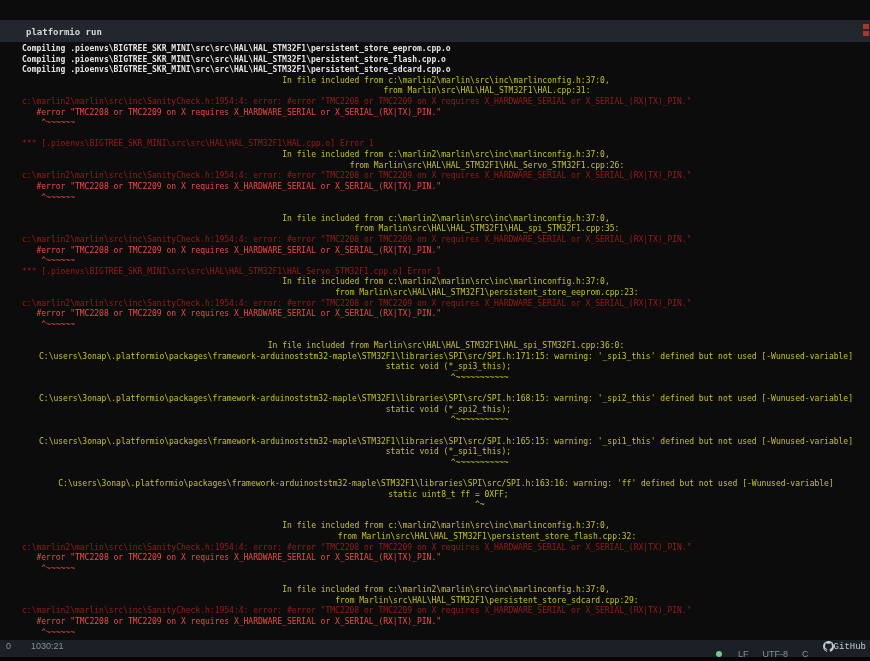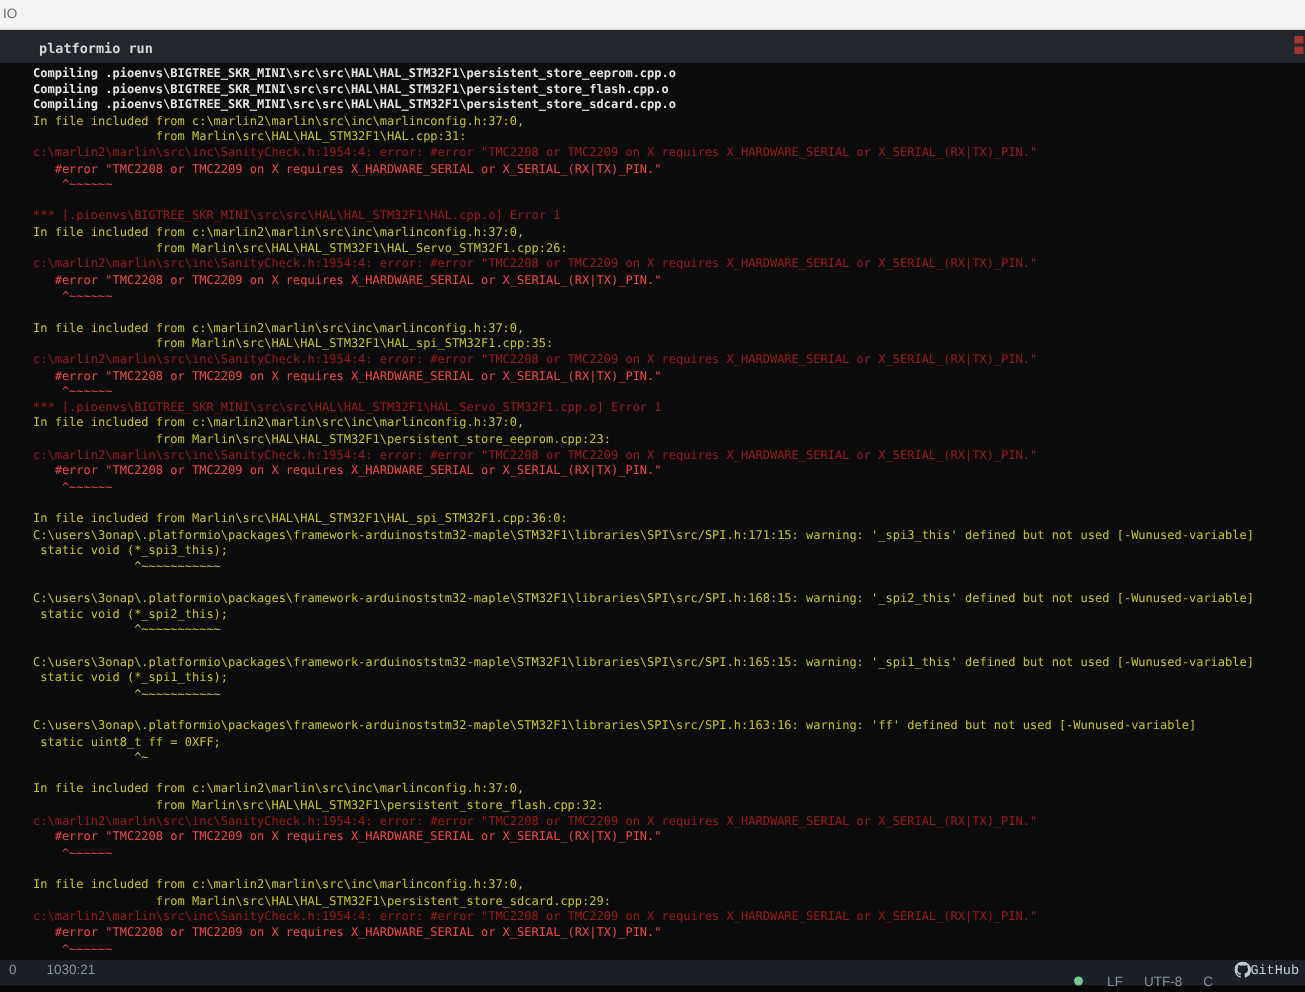--- a/index.html
+++ b/index.html
@@ -31,21 +31,21 @@
   }
   .red-badge i { display:block; width:6px; height:5px; background:#a8352f; }
   
   .terminal {
     position:absolute; top:42px; left:0; width:870px; height:598px;
     background:#0c0c0c; overflow:hidden; padding:2px 0 0 22px;
     white-space:pre; font-size:8px; letter-spacing:0;
   }
   .tl { height:10.62px; line-height:10.62px; white-space:pre; }
   .tl.w { color:var(--c-white); font-weight:bold; }
-  .tl.y { color:var(--c-yellow); }
+  .tl.y { color:var(--c-yellow);text-align:center; }
   .tl.r { color:var(--c-red); }
   .tl.d { color:var(--c-darkred); }
   
   .statusbar {
     position:absolute; bottom:0; left:0; width:870px; height:21px;
     background:#1b1f26; border-bottom:4px solid #050505;
     color:#8a919e; font-size:9px; font-family:"Liberation Sans", sans-serif;
     display:flex; align-items:center; justify-content:space-between;
     padding:0 4px 4px 4px;
   }
@@ -58,23 +58,20 @@
     background:var(--c-green); margin-right:2px;
   }
   .gh { display:flex; align-items:flex-end; gap:0; padding:0 0 0 7px; cursor:pointer; color:#c3cad4;font-family:Liberation Mono, monospace; }
   .gh svg { display:block; }
 </style>
 </head>
 <body>
 
 <div class="screen">
 
-  <div class="top-sliver">
-    <span>IO</span>
-  </div>
 
   <div class="panel-tabs">
     <span class="panel-tab">platformio run</span>
     <span class="red-badge">
         <i></i>
         <i></i>
       </span>
   </div>
 
   <div class="terminal"><div class="tl w">Compiling .pioenvs\BIGTREE_SKR_MINI\src\src\HAL\HAL_STM32F1\persistent_store_eeprom.cpp.o</div><div class="tl w">Compiling .pioenvs\BIGTREE_SKR_MINI\src\src\HAL\HAL_STM32F1\persistent_store_flash.cpp.o</div><div class="tl w">Compiling .pioenvs\BIGTREE_SKR_MINI\src\src\HAL\HAL_STM32F1\persistent_store_sdcard.cpp.o</div><div class="tl y">In file included from c:\marlin2\marlin\src\inc\marlinconfig.h:37:0,</div><div class="tl y">                 from Marlin\src\HAL\HAL_STM32F1\HAL.cpp:31:</div><div class="tl d">c:\marlin2\marlin\src\inc\SanityCheck.h:1954:4: error: #error "TMC2208 or TMC2209 on X requires X_HARDWARE_SERIAL or X_SERIAL_(RX|TX)_PIN."</div><div class="tl r">   #error "TMC2208 or TMC2209 on X requires X_HARDWARE_SERIAL or X_SERIAL_(RX|TX)_PIN."</div><div class="tl r">    ^~~~~~~</div><div class="tl b"> </div><div class="tl d">*** [.pioenvs\BIGTREE_SKR_MINI\src\src\HAL\HAL_STM32F1\HAL.cpp.o] Error 1</div><div class="tl y">In file included from c:\marlin2\marlin\src\inc\marlinconfig.h:37:0,</div><div class="tl y">                 from Marlin\src\HAL\HAL_STM32F1\HAL_Servo_STM32F1.cpp:26:</div><div class="tl d">c:\marlin2\marlin\src\inc\SanityCheck.h:1954:4: error: #error "TMC2208 or TMC2209 on X requires X_HARDWARE_SERIAL or X_SERIAL_(RX|TX)_PIN."</div><div class="tl r">   #error "TMC2208 or TMC2209 on X requires X_HARDWARE_SERIAL or X_SERIAL_(RX|TX)_PIN."</div><div class="tl r">    ^~~~~~~</div><div class="tl b"> </div><div class="tl y">In file included from c:\marlin2\marlin\src\inc\marlinconfig.h:37:0,</div><div class="tl y">                 from Marlin\src\HAL\HAL_STM32F1\HAL_spi_STM32F1.cpp:35:</div><div class="tl d">c:\marlin2\marlin\src\inc\SanityCheck.h:1954:4: error: #error "TMC2208 or TMC2209 on X requires X_HARDWARE_SERIAL or X_SERIAL_(RX|TX)_PIN."</div><div class="tl r">   #error "TMC2208 or TMC2209 on X requires X_HARDWARE_SERIAL or X_SERIAL_(RX|TX)_PIN."</div><div class="tl r">    ^~~~~~~</div><div class="tl d">*** [.pioenvs\BIGTREE_SKR_MINI\src\src\HAL\HAL_STM32F1\HAL_Servo_STM32F1.cpp.o] Error 1</div><div class="tl y">In file included from c:\marlin2\marlin\src\inc\marlinconfig.h:37:0,</div><div class="tl y">                 from Marlin\src\HAL\HAL_STM32F1\persistent_store_eeprom.cpp:23:</div><div class="tl d">c:\marlin2\marlin\src\inc\SanityCheck.h:1954:4: error: #error "TMC2208 or TMC2209 on X requires X_HARDWARE_SERIAL or X_SERIAL_(RX|TX)_PIN."</div><div class="tl r">   #error "TMC2208 or TMC2209 on X requires X_HARDWARE_SERIAL or X_SERIAL_(RX|TX)_PIN."</div><div class="tl r">    ^~~~~~~</div><div class="tl b"> </div><div class="tl y">In file included from Marlin\src\HAL\HAL_STM32F1\HAL_spi_STM32F1.cpp:36:0:</div><div class="tl y">C:\users\3onap\.platformio\packages\framework-arduinoststm32-maple\STM32F1\libraries\SPI\src/SPI.h:171:15: warning: '_spi3_this' defined but not used [-Wunused-variable]</div><div class="tl y"> static void (*_spi3_this);</div><div class="tl y">              ^~~~~~~~~~~~</div><div class="tl b"> </div><div class="tl y">C:\users\3onap\.platformio\packages\framework-arduinoststm32-maple\STM32F1\libraries\SPI\src/SPI.h:168:15: warning: '_spi2_this' defined but not used [-Wunused-variable]</div><div class="tl y"> static void (*_spi2_this);</div><div class="tl y">              ^~~~~~~~~~~~</div><div class="tl b"> </div><div class="tl y">C:\users\3onap\.platformio\packages\framework-arduinoststm32-maple\STM32F1\libraries\SPI\src/SPI.h:165:15: warning: '_spi1_this' defined but not used [-Wunused-variable]</div><div class="tl y"> static void (*_spi1_this);</div><div class="tl y">              ^~~~~~~~~~~~</div><div class="tl b"> </div><div class="tl y">C:\users\3onap\.platformio\packages\framework-arduinoststm32-maple\STM32F1\libraries\SPI\src/SPI.h:163:16: warning: 'ff' defined but not used [-Wunused-variable]</div><div class="tl y"> static uint8_t ff = 0XFF;</div><div class="tl y">              ^~</div><div class="tl b"> </div><div class="tl y">In file included from c:\marlin2\marlin\src\inc\marlinconfig.h:37:0,</div><div class="tl y">                 from Marlin\src\HAL\HAL_STM32F1\persistent_store_flash.cpp:32:</div><div class="tl d">c:\marlin2\marlin\src\inc\SanityCheck.h:1954:4: error: #error "TMC2208 or TMC2209 on X requires X_HARDWARE_SERIAL or X_SERIAL_(RX|TX)_PIN."</div><div class="tl r">   #error "TMC2208 or TMC2209 on X requires X_HARDWARE_SERIAL or X_SERIAL_(RX|TX)_PIN."</div><div class="tl r">    ^~~~~~~</div><div class="tl b"> </div><div class="tl y">In file included from c:\marlin2\marlin\src\inc\marlinconfig.h:37:0,</div><div class="tl y">                 from Marlin\src\HAL\HAL_STM32F1\persistent_store_sdcard.cpp:29:</div><div class="tl d">c:\marlin2\marlin\src\inc\SanityCheck.h:1954:4: error: #error "TMC2208 or TMC2209 on X requires X_HARDWARE_SERIAL or X_SERIAL_(RX|TX)_PIN."</div><div class="tl r">   #error "TMC2208 or TMC2209 on X requires X_HARDWARE_SERIAL or X_SERIAL_(RX|TX)_PIN."</div><div class="tl r">    ^~~~~~~</div></div>

